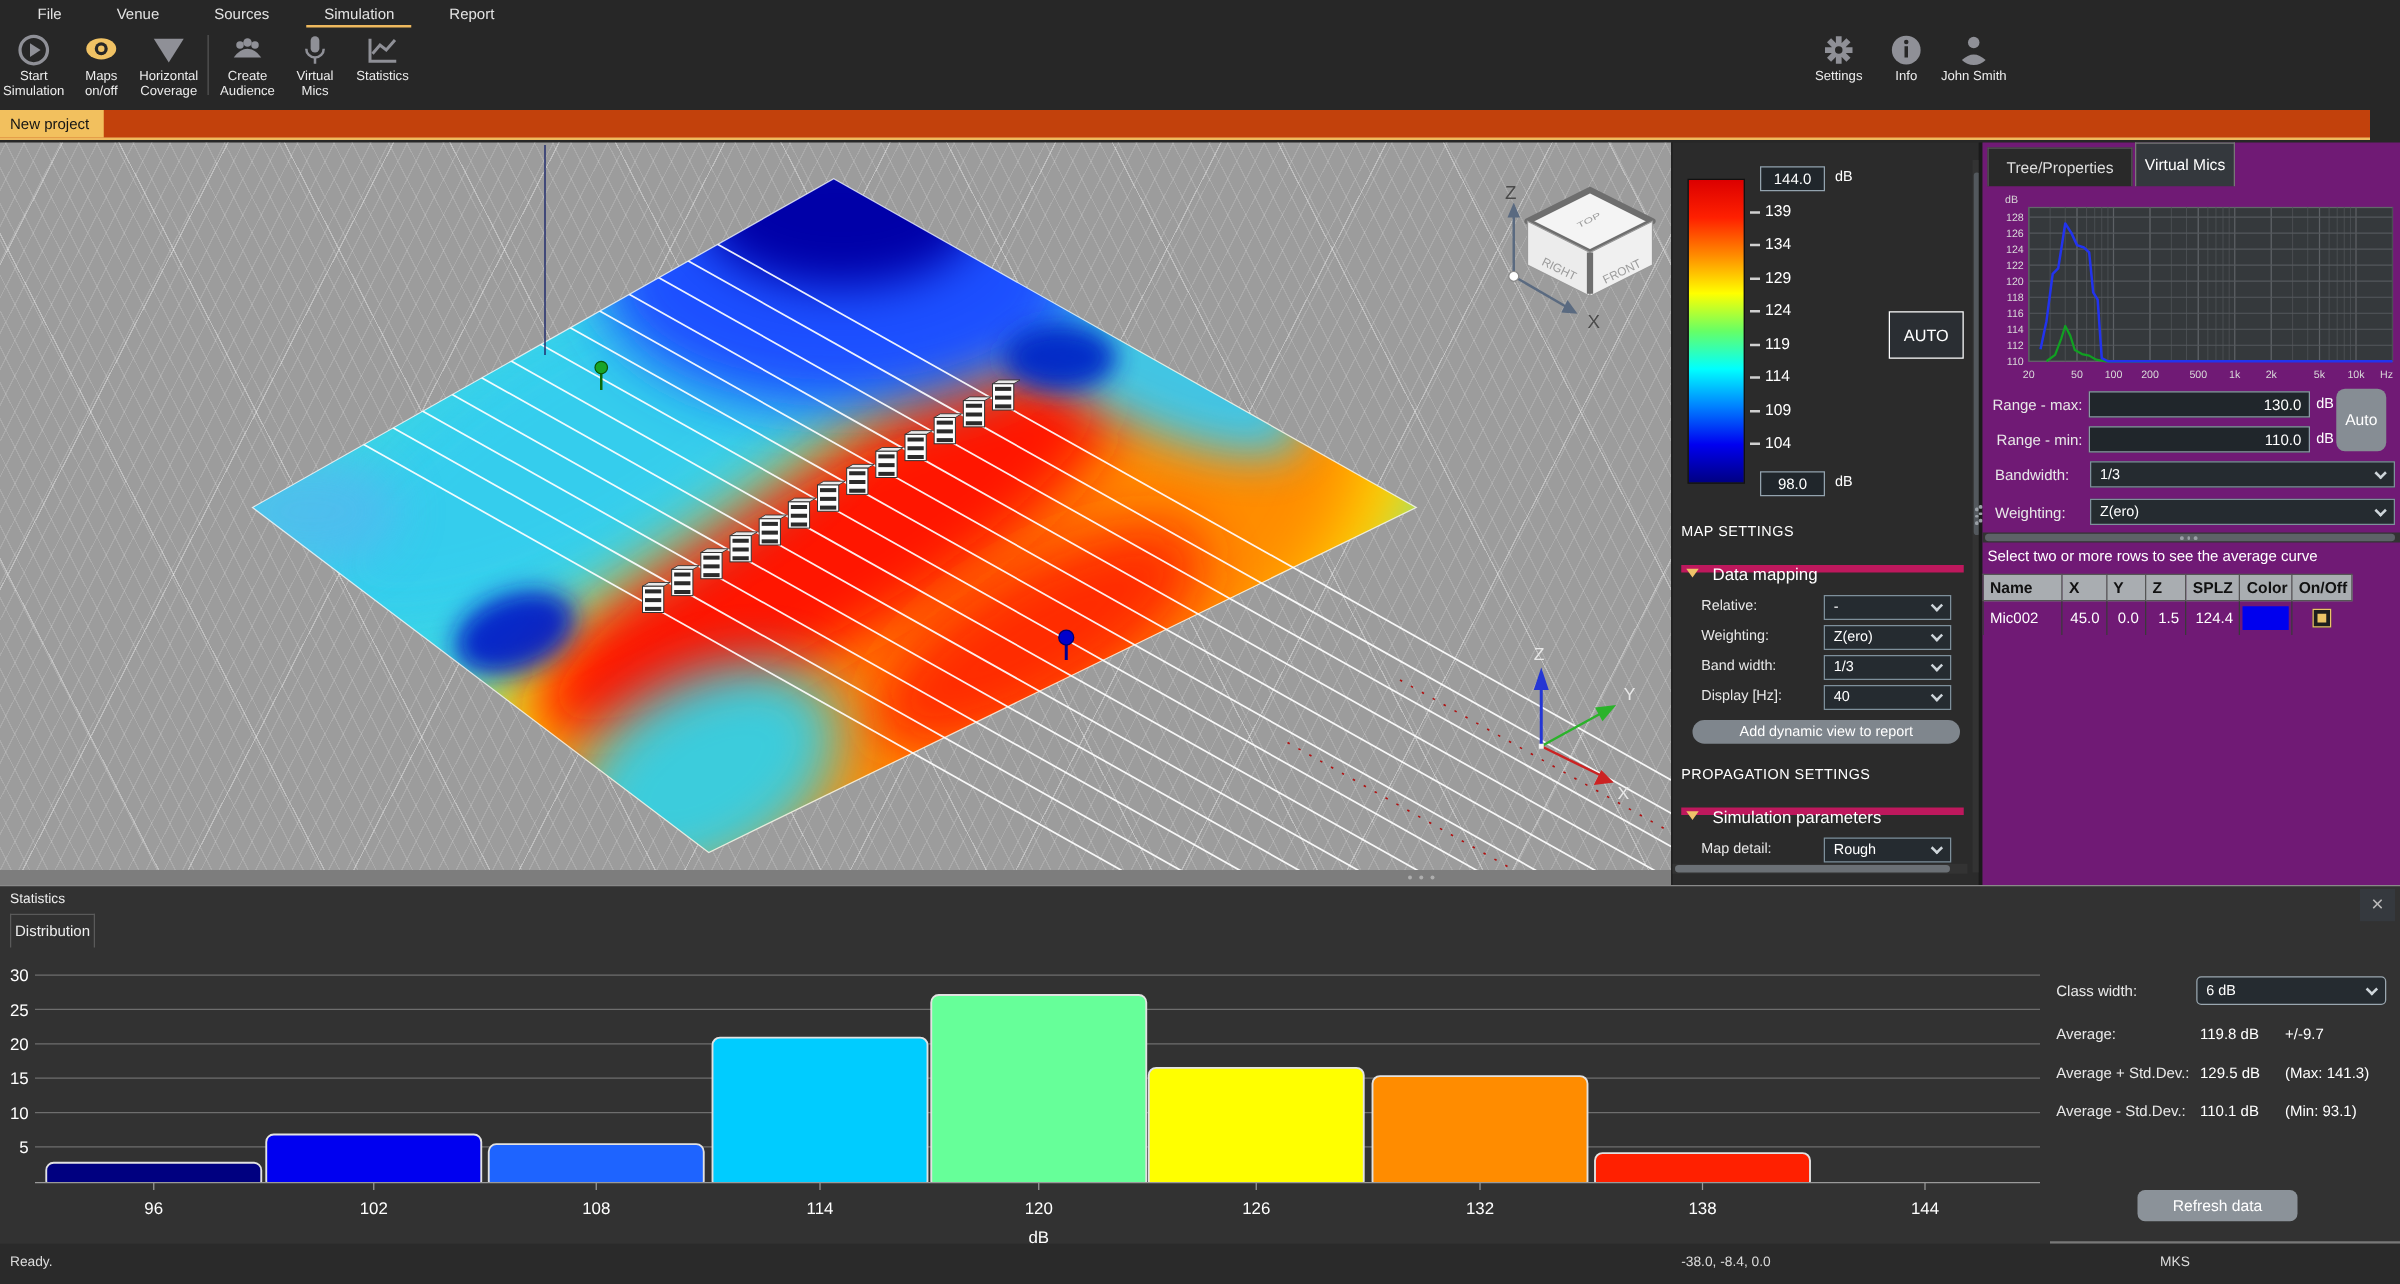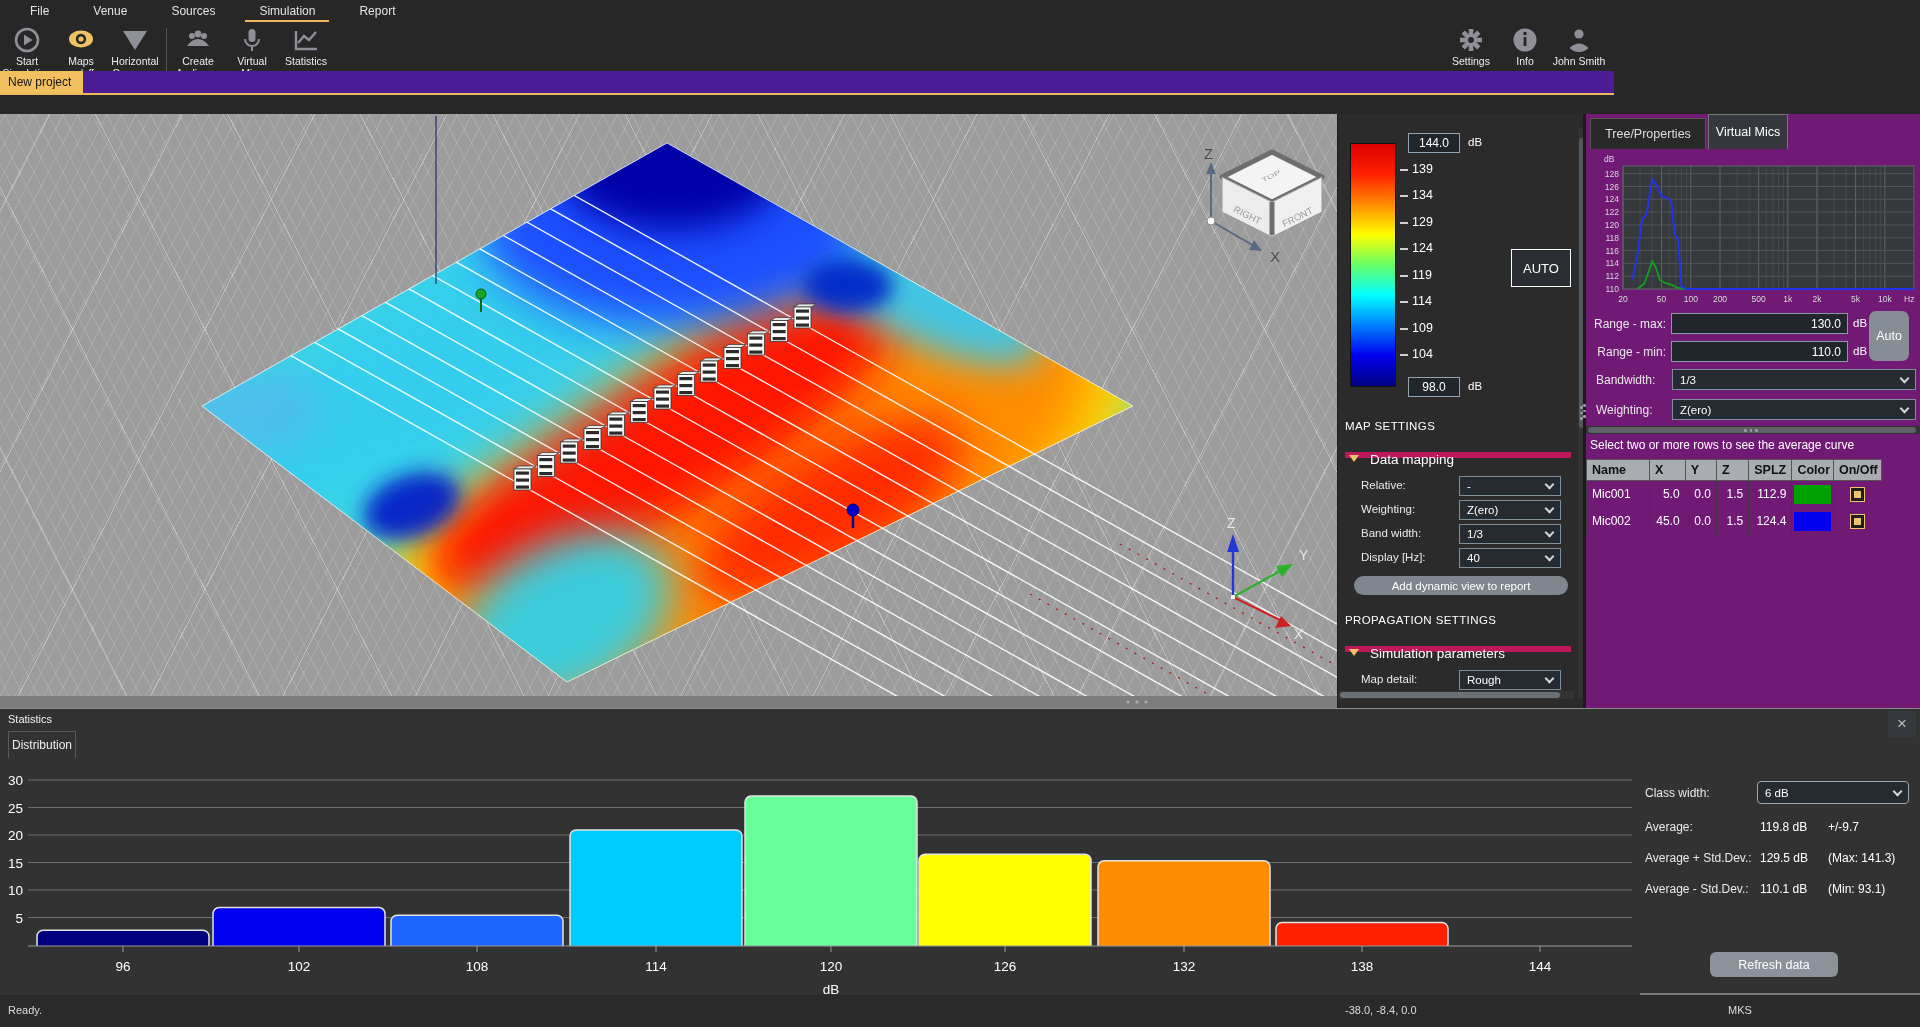--- a/index.html
+++ b/index.html
@@ -13,21 +13,21 @@
   .menu-item { font-size:12px; color:#e3e3e3; padding:4px 14px 2px 14px; margin-right:16px; cursor:default; }
   .menu-item.active { border-bottom:2px solid #eeb95e; }
   #toolbar-left { position:absolute; left:0; top:22px; height:64px; display:flex; align-items:stretch; }
   .tb-btn { width:54px; display:flex; flex-direction:column; align-items:center; justify-content:flex-start; padding-top:3px; }
   .tb-btn .ic { height:30px; display:flex; align-items:center; justify-content:center; }
   .tb-btn .lb { font-size:10.5px; line-height:1.18; text-align:center; color:#ececec; white-space:pre-line; }
   .tb-sep { width:1px; background:#555; margin:6px 4px 10px 4px; }
   #toolbar-right { position:absolute; right:10px; top:22px; height:64px; display:flex; }
 
   
-  #tab-bar { position:absolute; left:0; top:71px; width:1614px; height:24px; background:#4c1d95; border-bottom:2px solid #eeb95e; }
+  #tab-bar { position:absolute; left:0; top:88px; width:1896px; height:24px; background:#c2410c; border-bottom:2px solid #eeb95e; }
   #project-tab { position:absolute; left:0; top:0; width:83px; height:22px; background:#f2c05e; color:#141414;
     font-size:12px; display:flex; align-items:center; padding-left:8px; }
 
   
   #main { position:absolute; left:0; top:114px; width:1920px; height:594px; }
   #viewport { position:absolute; left:0; top:0; width:1337px; height:594px; background-color:#9c9c9c;
     background-image:
       repeating-linear-gradient(63deg,  rgba(255,255,255,.34) 0 1px, transparent 1px 118px),
       repeating-linear-gradient(-63deg, rgba(255,255,255,.34) 0 1px, transparent 1px 118px),
       repeating-linear-gradient(63deg,  rgba(255,255,255,.14) 0 1px, transparent 1px 13px),
@@ -609,35 +609,20 @@
             <th style="width:37px;">X</th>
             <th style="width:36px;">Y</th>
             <th style="width:38px;">Z</th>
             <th style="width:46px;">SPLZ</th>
             <th style="width:45px;">Color</th>
             <th style="width:52px;">On/Off</th>
           </tr>
         </thead>
       <tbody id="mic-tbody">
           <tr>
-            <td>Mic001</td>
-            <td style="text-align:right;">5.0</td>
-            <td style="text-align:right;">0.0</td>
-            <td style="text-align:right;">1.5</td>
-            <td style="text-align:right;">112.9</td>
-            <td style="padding:2px;">
-              <div class="swatch" style="background:#00a000;"></div>
-            </td>
-            <td>
-              <div class="chk">
-                <i></i>
-              </div>
-            </td>
-          </tr>
-          <tr>
             <td>Mic002</td>
             <td style="text-align:right;">45.0</td>
             <td style="text-align:right;">0.0</td>
             <td style="text-align:right;">1.5</td>
             <td style="text-align:right;">124.4</td>
             <td style="padding:2px;">
               <div class="swatch" style="background:#0000ee;"></div>
             </td>
             <td>
               <div class="chk">

